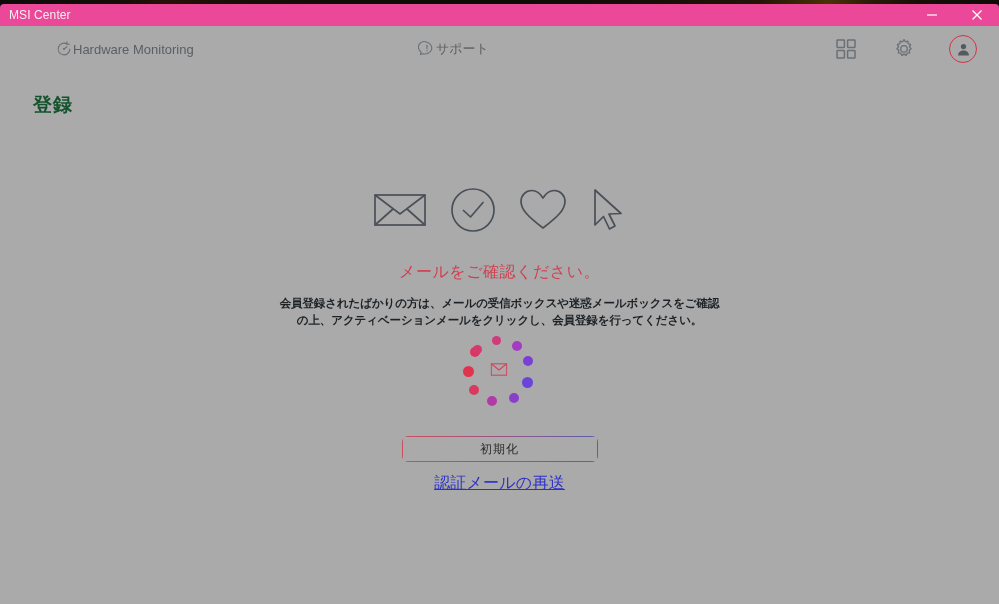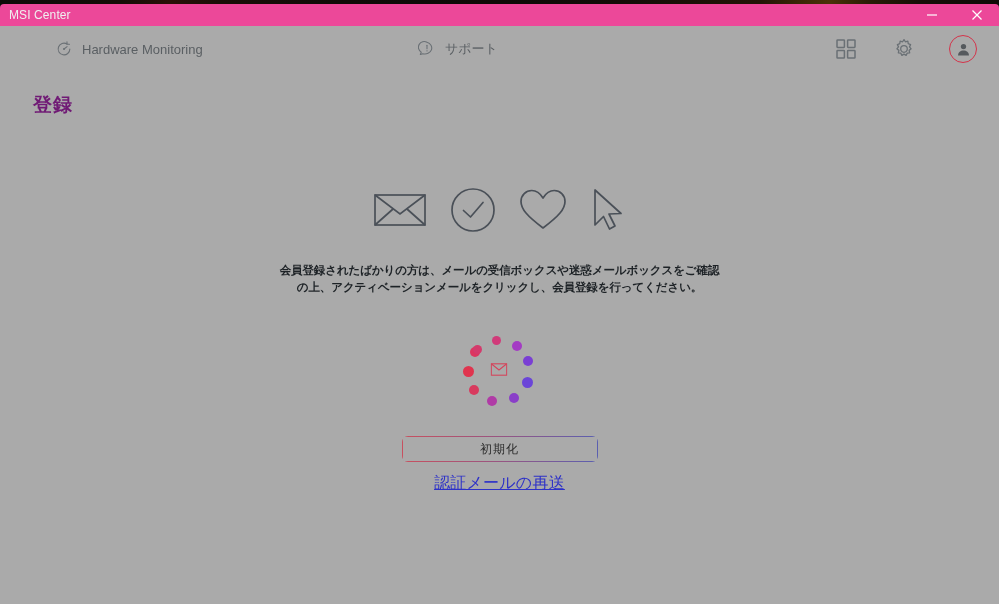--- a/index.html
+++ b/index.html
@@ -58,21 +58,21 @@
     width: 999px; height: 578px;
     background: #aaaaaa;
   }
 
   
   .topnav {
     position: absolute; left: 0; top: 0; width: 999px; height: 46px;
   }
   .nav-item {
     position: absolute; top: 0; height: 46px;
-    display: flex; align-items: center; gap: 9px;
+    display: flex; align-items: center; 
   }
   .nav-item .nav-label {
     font-size: 13px;
     color: #5a5f63;
     white-space: nowrap;
   }
   .nav-ico { width: 18px; height: 18px; display: block; }
   .nav-ico svg { display: block; }
 
   .nav-right {
@@ -87,21 +87,21 @@
     width: 28px; height: 28px; border-radius: 50%;
     border: 1.6px solid #d4334a;
     display: flex; align-items: center; justify-content: center;
     background: transparent;
   }
 
   
   .page-title {
     position: absolute; left: 33px; top: 66px;
     font-size: 19px; font-weight: bold;
-    color: #701a75;
+    color: #14532d;
     letter-spacing: 1px;
   }
 
   
   .content {
     position: absolute; left: 0; top: 160px; width: 999px;
     display: flex; flex-direction: column; align-items: center;
   }
 
   .illustration {
@@ -276,20 +276,21 @@
             <path d="M24 40 C8 28 2 21 2 13.5 C2 7 7 2.5 12.8 2.5 C17.5 2.5 21.3 5.6 24 10 C26.7 5.6 30.5 2.5 35.2 2.5 C41 2.5 46 7 46 13.5 C46 21 40 28 24 40 Z" fill="none" stroke="#4a5058" stroke-width="1.7" stroke-linejoin="round"></path>
           </svg>
         </span>
         <span>
           <svg width="38" height="46" viewBox="0 0 38 46">
             <path d="M6 3 L6 38 L14.5 29.5 L20.5 42 L26 39 L20 27 L32 26.5 Z" fill="none" stroke="#4a5058" stroke-width="1.7" stroke-linejoin="round"></path>
           </svg>
         </span>
       </div>
 
+      <div class="headline">メールをご確認ください。</div>
       <div class="desc">会員登録されたばかりの方は、メールの受信ボックスや迷惑メールボックスをご確認の上、アクティベーションメールをクリックし、会員登録を行ってください。</div>
     </div>
 
     <div class="spinner-wrap">
       <div class="spinner" id="spinner">
         <span class="spin-mail">
           <svg width="17" height="13" viewBox="0 0 17 13">
             <rect x="0.8" y="0.8" width="15.4" height="11.4" fill="none" stroke="#d4455c" stroke-width="1.1"></rect>
             <path d="M0.8 0.8 L8.5 7 L16.2 0.8" fill="none" stroke="#d4455c" stroke-width="1.1"></path>
           </svg>

